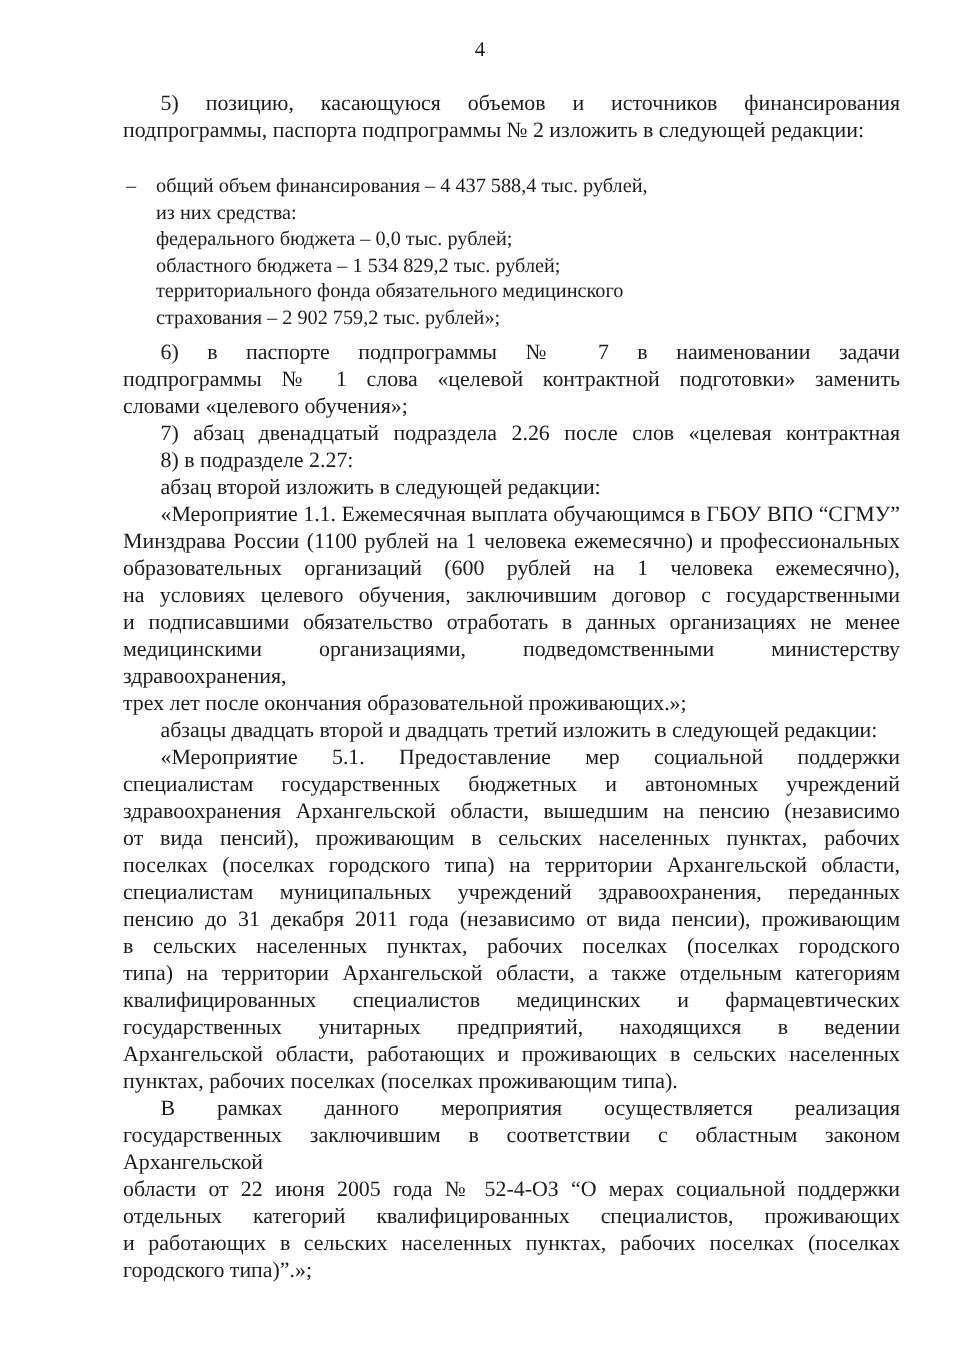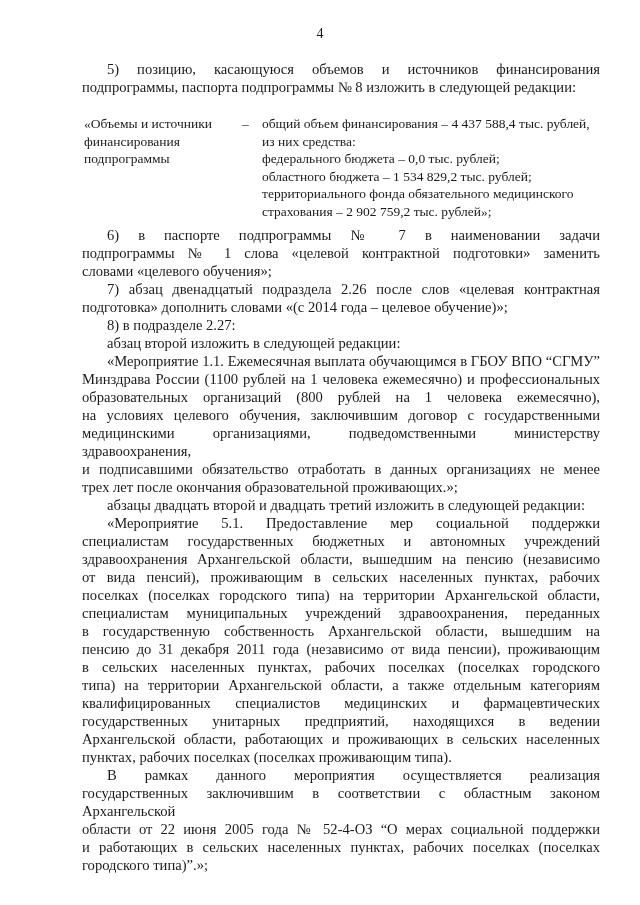--- a/index.html
+++ b/index.html
@@ -54,84 +54,78 @@
   }
 </style>
 </head>
 <body>
 
 <div class="page">
   <div class="page-number">4</div>
   <div class="content" id="content">
       <div class="para">
         <div class="line first">5) позицию, касающуюся объемов и источников финансирования</div>
-        <div class="line end">подпрограммы, паспорта подпрограммы № 8 изложить в следующей редакции:</div>
+        <div class="line end">подпрограммы, паспорта подпрограммы № 2 изложить в следующей редакции:</div>
       </div>
       <div class="fin">
-        <div class="fin-label">
-          <div class="fline">«Объемы и источники</div>
-          <div class="fline">финансирования</div>
-          <div class="fline">подпрограммы</div>
-        </div>
         <div class="fin-dash">
           <div class="fline">–</div>
         </div>
         <div class="fin-value">
           <div class="fline">общий объем финансирования – 4 437 588,4 тыс. рублей,</div>
           <div class="fline">из них средства:</div>
           <div class="fline">федерального бюджета – 0,0 тыс. рублей;</div>
           <div class="fline">областного бюджета – 1 534 829,2 тыс. рублей;</div>
           <div class="fline">территориального фонда обязательного медицинского</div>
           <div class="fline">страхования – 2 902 759,2 тыс. рублей»;</div>
         </div>
       </div>
       <div class="para">
         <div class="line first">6) в паспорте подпрограммы № 7 в наименовании задачи</div>
         <div class="line">подпрограммы № 1 слова «целевой контрактной подготовки» заменить</div>
         <div class="line end">словами «целевого обучения»;</div>
       </div>
       <div class="para">
         <div class="line first">7) абзац двенадцатый подраздела 2.26 после слов «целевая контрактная</div>
-        <div class="line end">подготовка» дополнить словами «(с 2014 года – целевое обучение)»;</div>
       </div>
       <div class="para">
         <div class="line first end">8) в подразделе 2.27:</div>
       </div>
       <div class="para">
         <div class="line first end">абзац второй изложить в следующей редакции:</div>
       </div>
       <div class="para">
         <div class="line first">«Мероприятие 1.1. Ежемесячная выплата обучающимся в ГБОУ ВПО “СГМУ”</div>
         <div class="line">Минздрава России (1100 рублей на 1 человека ежемесячно) и профессиональных</div>
-        <div class="line">образовательных организаций (800 рублей на 1 человека ежемесячно),</div>
+        <div class="line">образовательных организаций (600 рублей на 1 человека ежемесячно),</div>
         <div class="line">на условиях целевого обучения, заключившим договор с государственными</div>
+        <div class="line">и подписавшими обязательство отработать в данных организациях не менее</div>
         <div class="line">медицинскими организациями, подведомственными министерству здравоохранения,</div>
-        <div class="line">и подписавшими обязательство отработать в данных организациях не менее</div>
         <div class="line end">трех лет после окончания образовательной проживающих.»;</div>
       </div>
       <div class="para">
         <div class="line first end">абзацы двадцать второй и двадцать третий изложить в следующей редакции:</div>
       </div>
       <div class="para">
         <div class="line first">«Мероприятие 5.1. Предоставление мер социальной поддержки</div>
         <div class="line">специалистам государственных бюджетных и автономных учреждений</div>
         <div class="line">здравоохранения Архангельской области, вышедшим на пенсию (независимо</div>
         <div class="line">от вида пенсий), проживающим в сельских населенных пунктах, рабочих</div>
         <div class="line">поселках (поселках городского типа) на территории Архангельской области,</div>
         <div class="line">специалистам муниципальных учреждений здравоохранения, переданных</div>
-        <div class="line">в государственную собственность Архангельской области, вышедшим на</div>
         <div class="line">пенсию до 31 декабря 2011 года (независимо от вида пенсии), проживающим</div>
         <div class="line">в сельских населенных пунктах, рабочих поселках (поселках городского</div>
         <div class="line">типа) на территории Архангельской области, а также отдельным категориям</div>
         <div class="line">квалифицированных специалистов медицинских и фармацевтических</div>
         <div class="line">государственных унитарных предприятий, находящихся в ведении</div>
         <div class="line">Архангельской области, работающих и проживающих в сельских населенных</div>
         <div class="line end">пунктах, рабочих поселках (поселках проживающим типа).</div>
       </div>
       <div class="para">
         <div class="line first">В рамках данного мероприятия осуществляется реализация</div>
         <div class="line">государственных заключившим в соответствии с областным законом Архангельской</div>
         <div class="line">области от 22 июня 2005 года № 52-4-ОЗ “О мерах социальной поддержки</div>
+        <div class="line">отдельных категорий квалифицированных специалистов, проживающих</div>
         <div class="line">и работающих в сельских населенных пунктах, рабочих поселках (поселках</div>
         <div class="line end">городского типа)”.»;</div>
       </div>
     </div>
 </div>
 
 </body></html>

